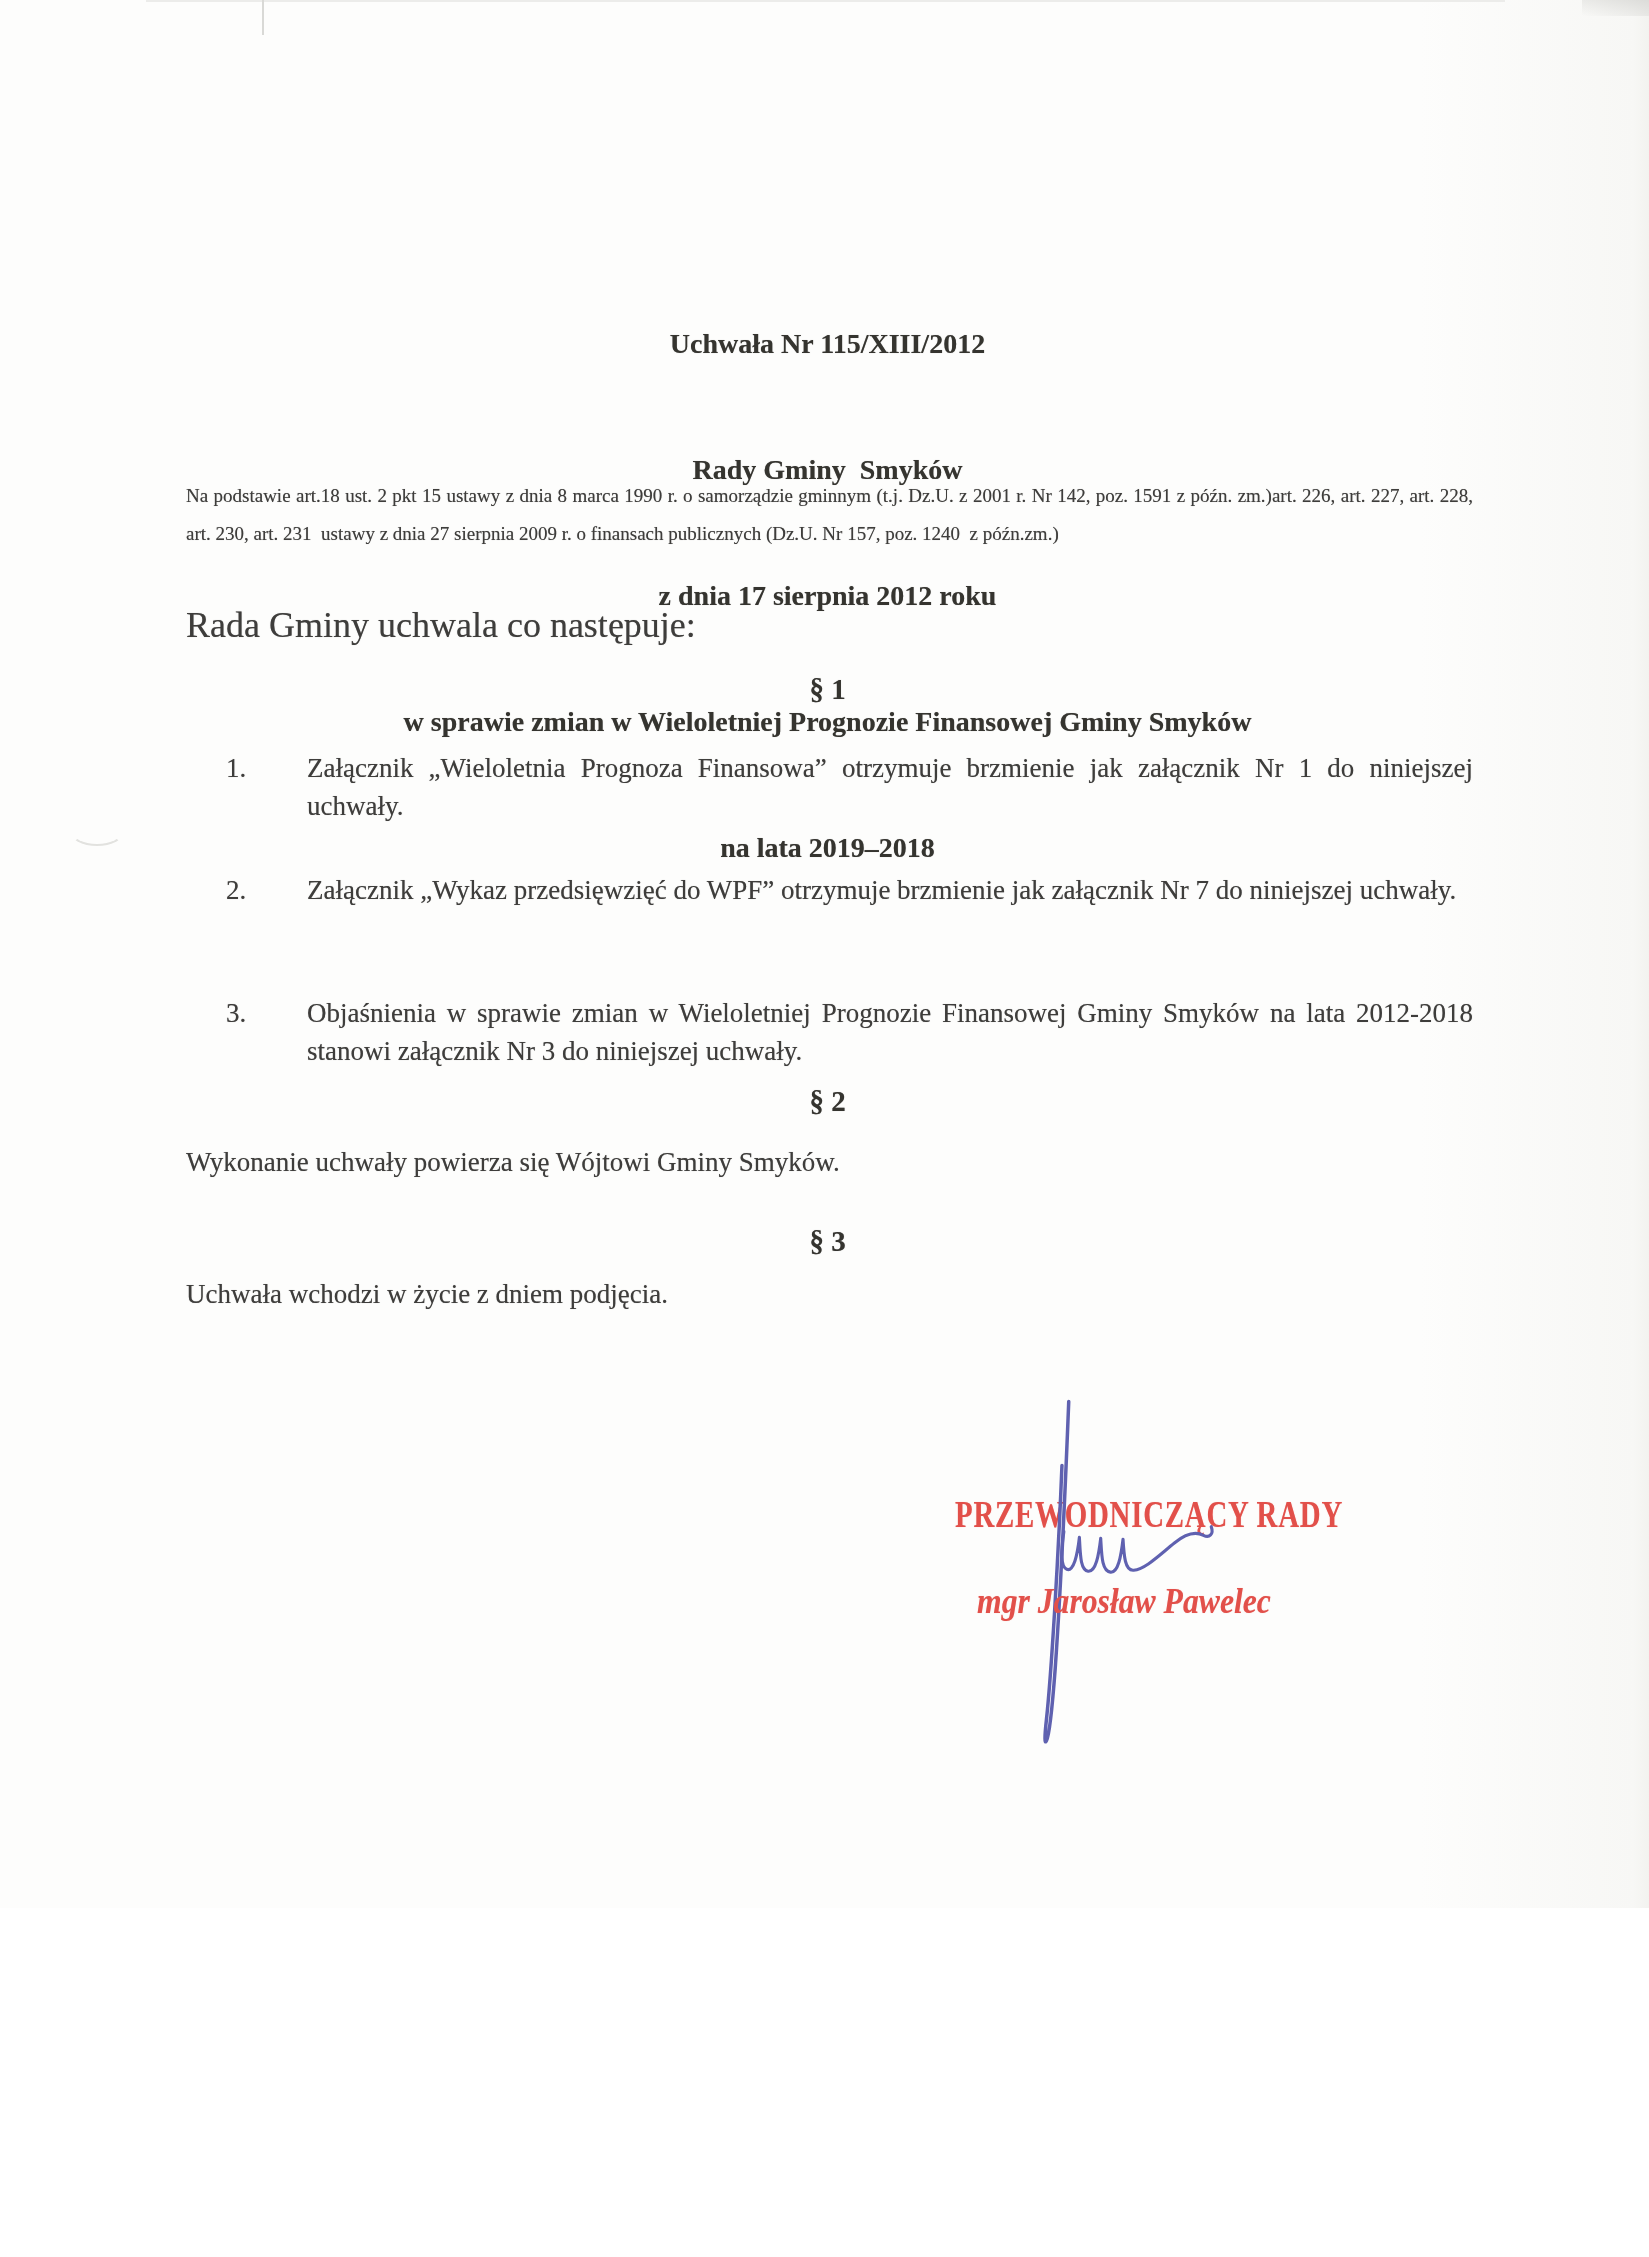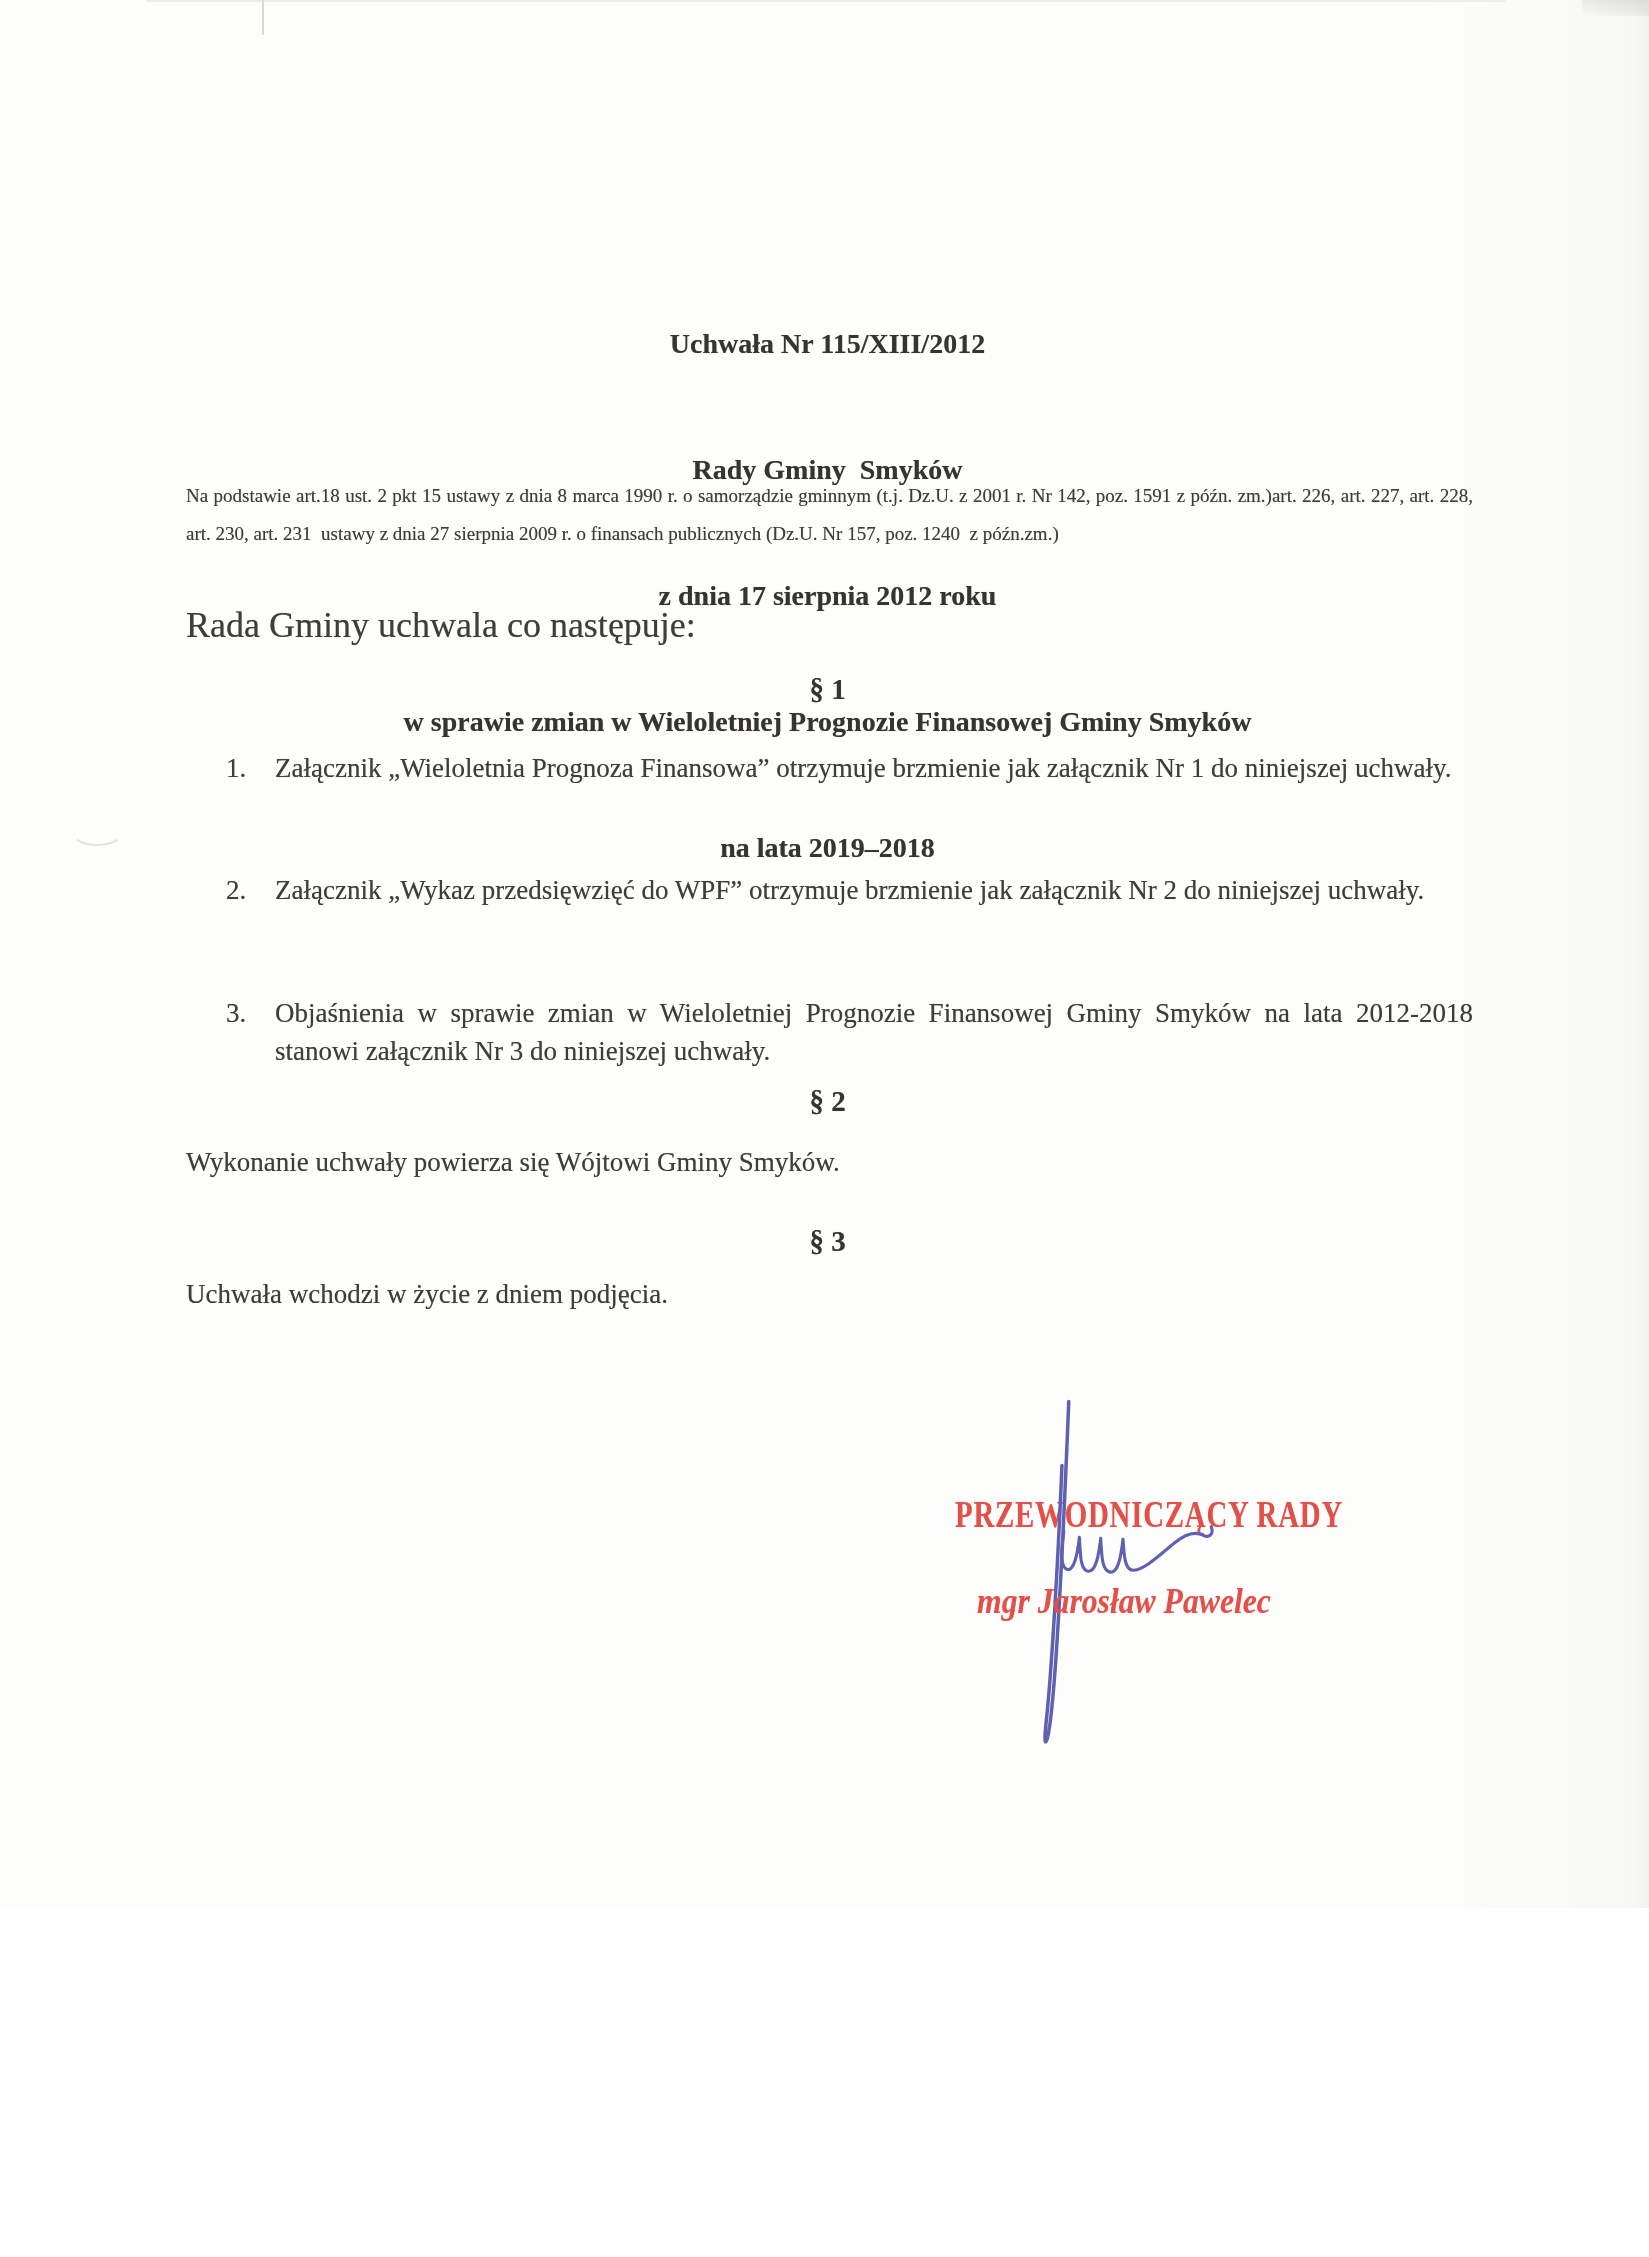--- a/index.html
+++ b/index.html
@@ -106,20 +106,21 @@
   .li-1 { top: 749px; }
   .li-2 { top: 871px; }
   .li-3 { top: 994px; }
   .item-number {
     flex: 0 0 49px;
   }
   .item-text {
     flex: 1 1 auto;
     text-align: justify;
     text-align-last: left;
+    margin-left: 32px;
   }
 
   .section-body {
     position: absolute;
     left: 186px;
     width: 1287px;
     font-size: 27px;
     margin: 0;
   }
   .sb-2 { top: 1147px; }
@@ -179,21 +180,21 @@
   <p class="enactment-intro scan-text">Rada Gminy uchwala co następuje:</p>
 
   <div class="section-heading sh-1 scan-text">§ 1</div>
 
   <div class="list-item li-1 scan-text">
     <span class="item-number">1.</span>
     <span class="item-text">Załącznik „Wieloletnia Prognoza Finansowa” otrzymuje brzmienie jak załącznik Nr 1 do niniejszej uchwały.</span>
   </div>
   <div class="list-item li-2 scan-text">
     <span class="item-number">2.</span>
-    <span class="item-text">Załącznik „Wykaz przedsięwzięć do WPF” otrzymuje brzmienie jak załącznik Nr 2 do niniejszej uchwały.</span>
+    <span class="item-text">Załącznik „Wykaz przedsięwzięć do WPF” otrzymuje brzmienie jak załącznik Nr 7 do niniejszej uchwały.</span>
   </div>
   <div class="list-item li-3 scan-text">
     <span class="item-number">3.</span>
     <span class="item-text">Objaśnienia w sprawie zmian w Wieloletniej Prognozie Finansowej Gminy Smyków na lata 2012-2018 stanowi załącznik Nr 3 do niniejszej uchwały.</span>
   </div>
 
   <div class="section-heading sh-2 scan-text">§ 2</div>
   <p class="section-body sb-2 scan-text">Wykonanie uchwały powierza się Wójtowi Gminy Smyków.</p>
 
   <div class="section-heading sh-3 scan-text">§ 3</div>

